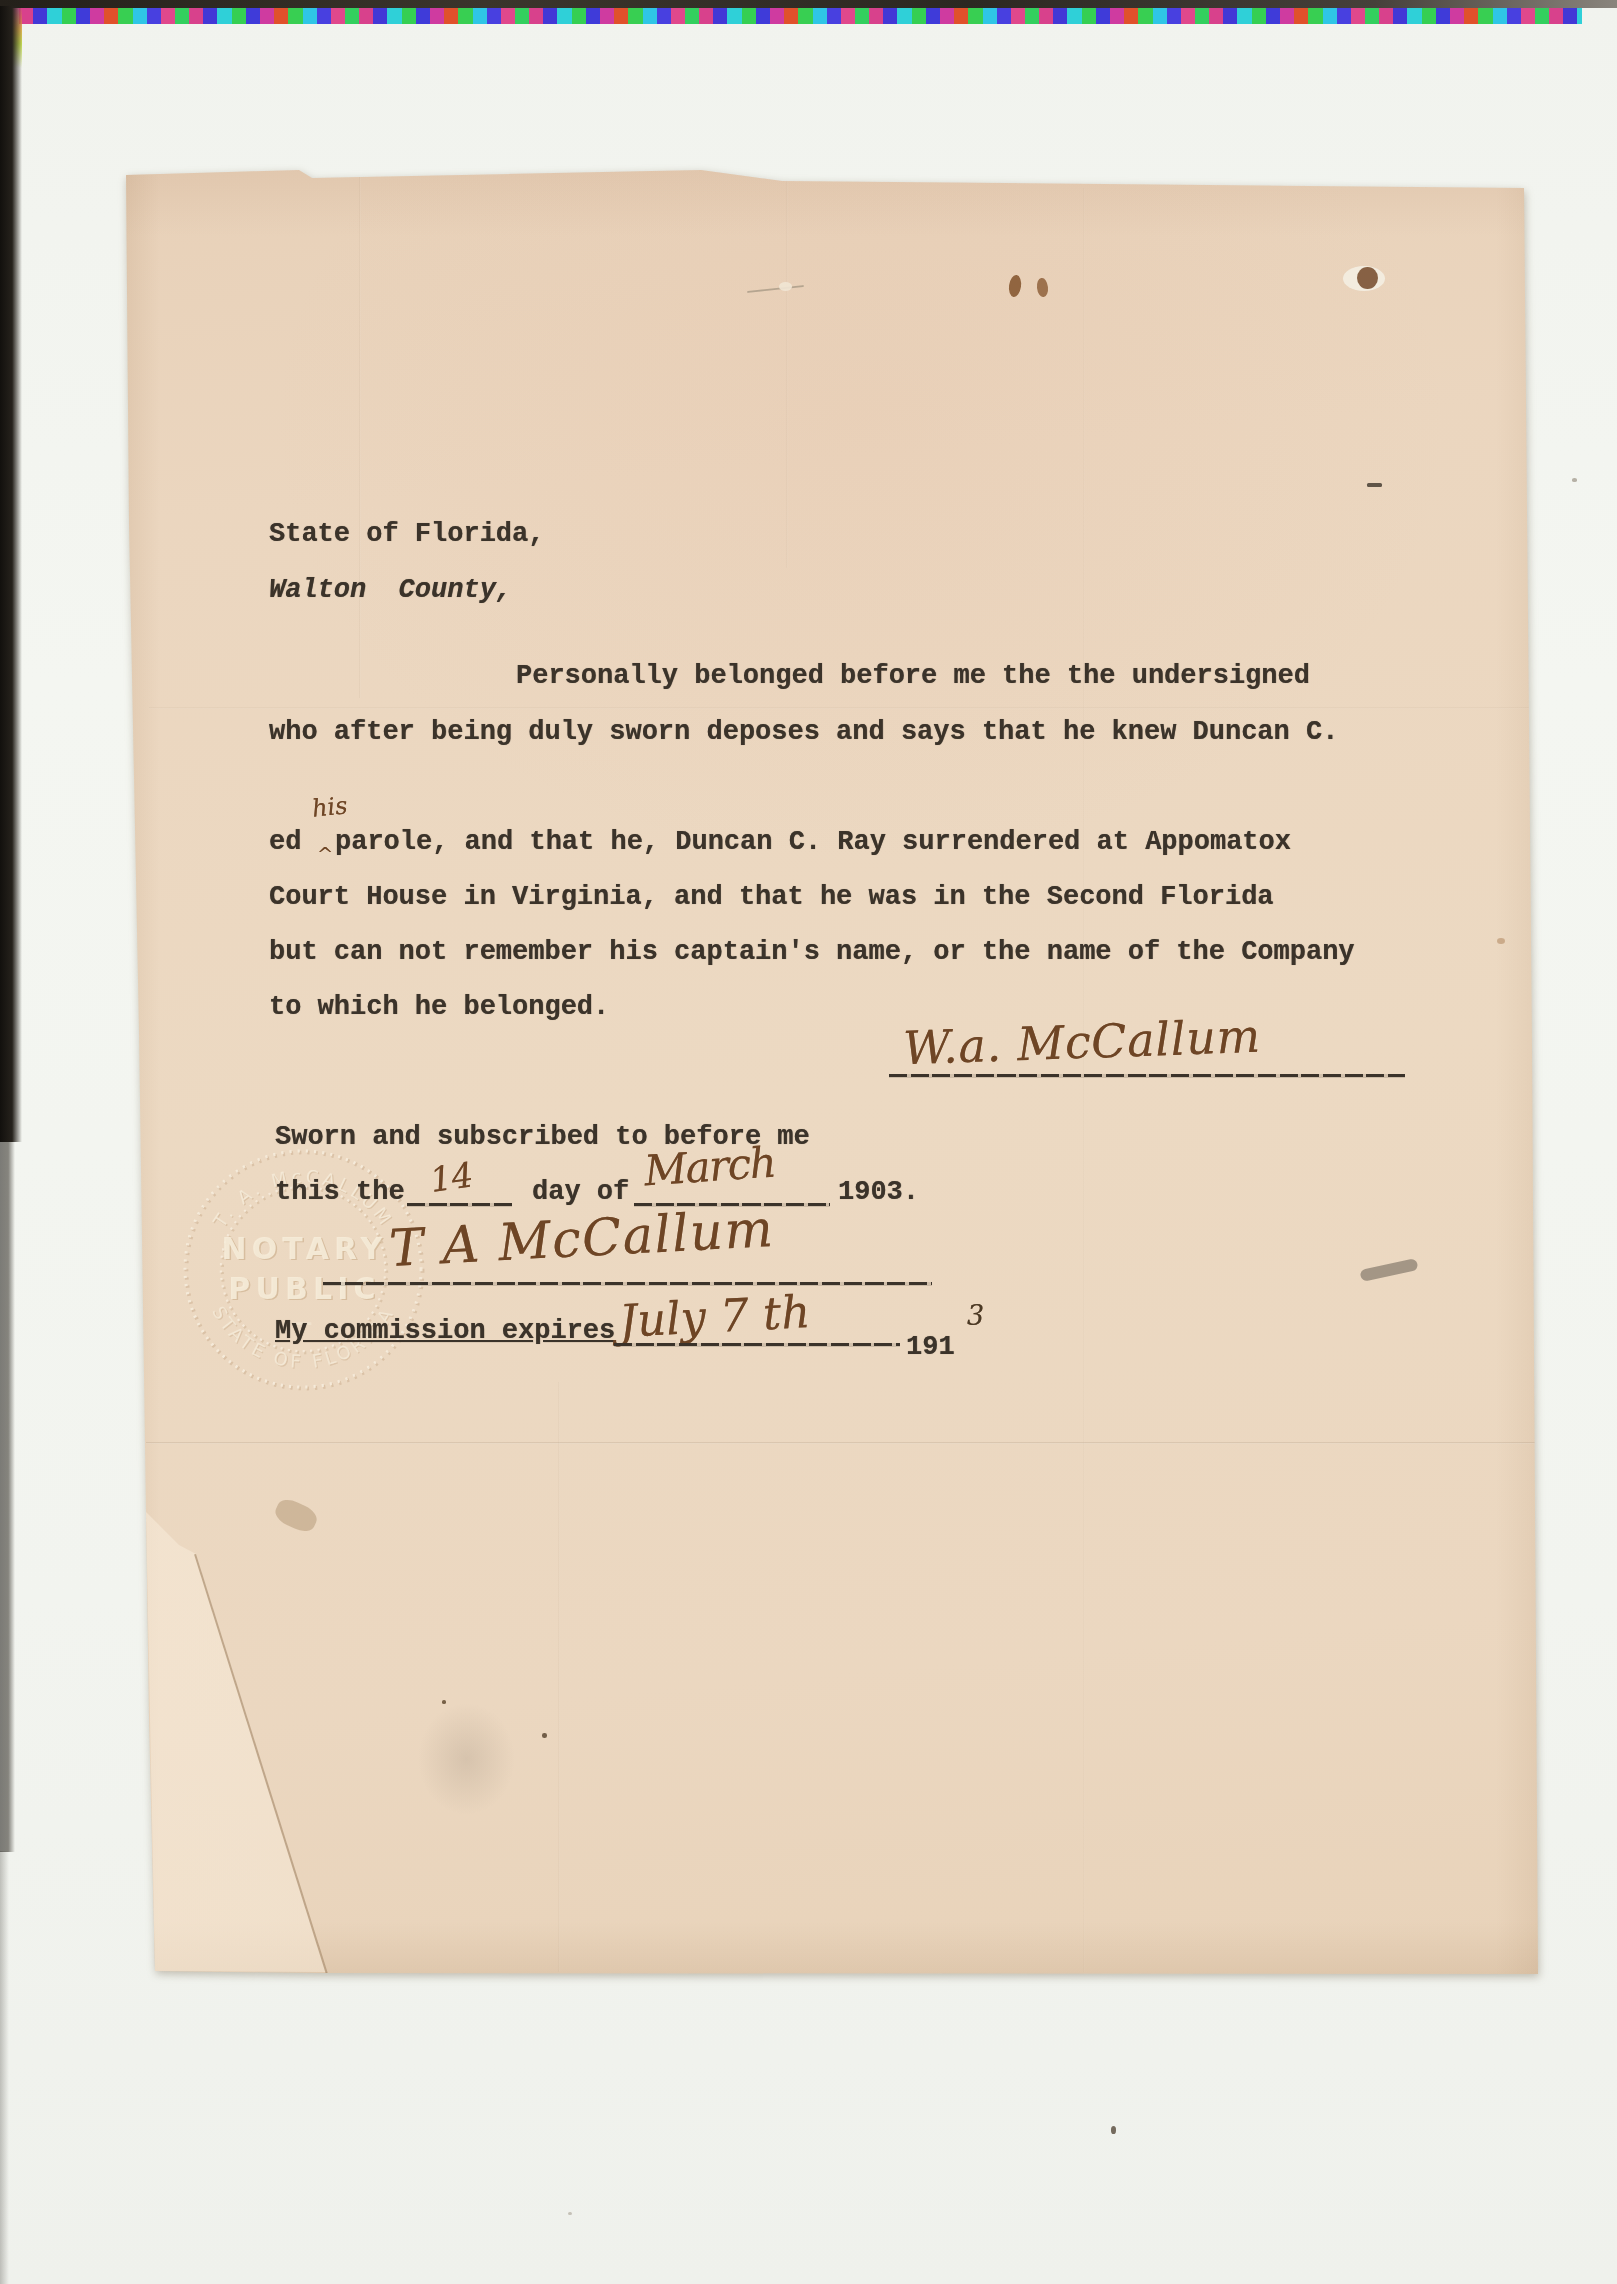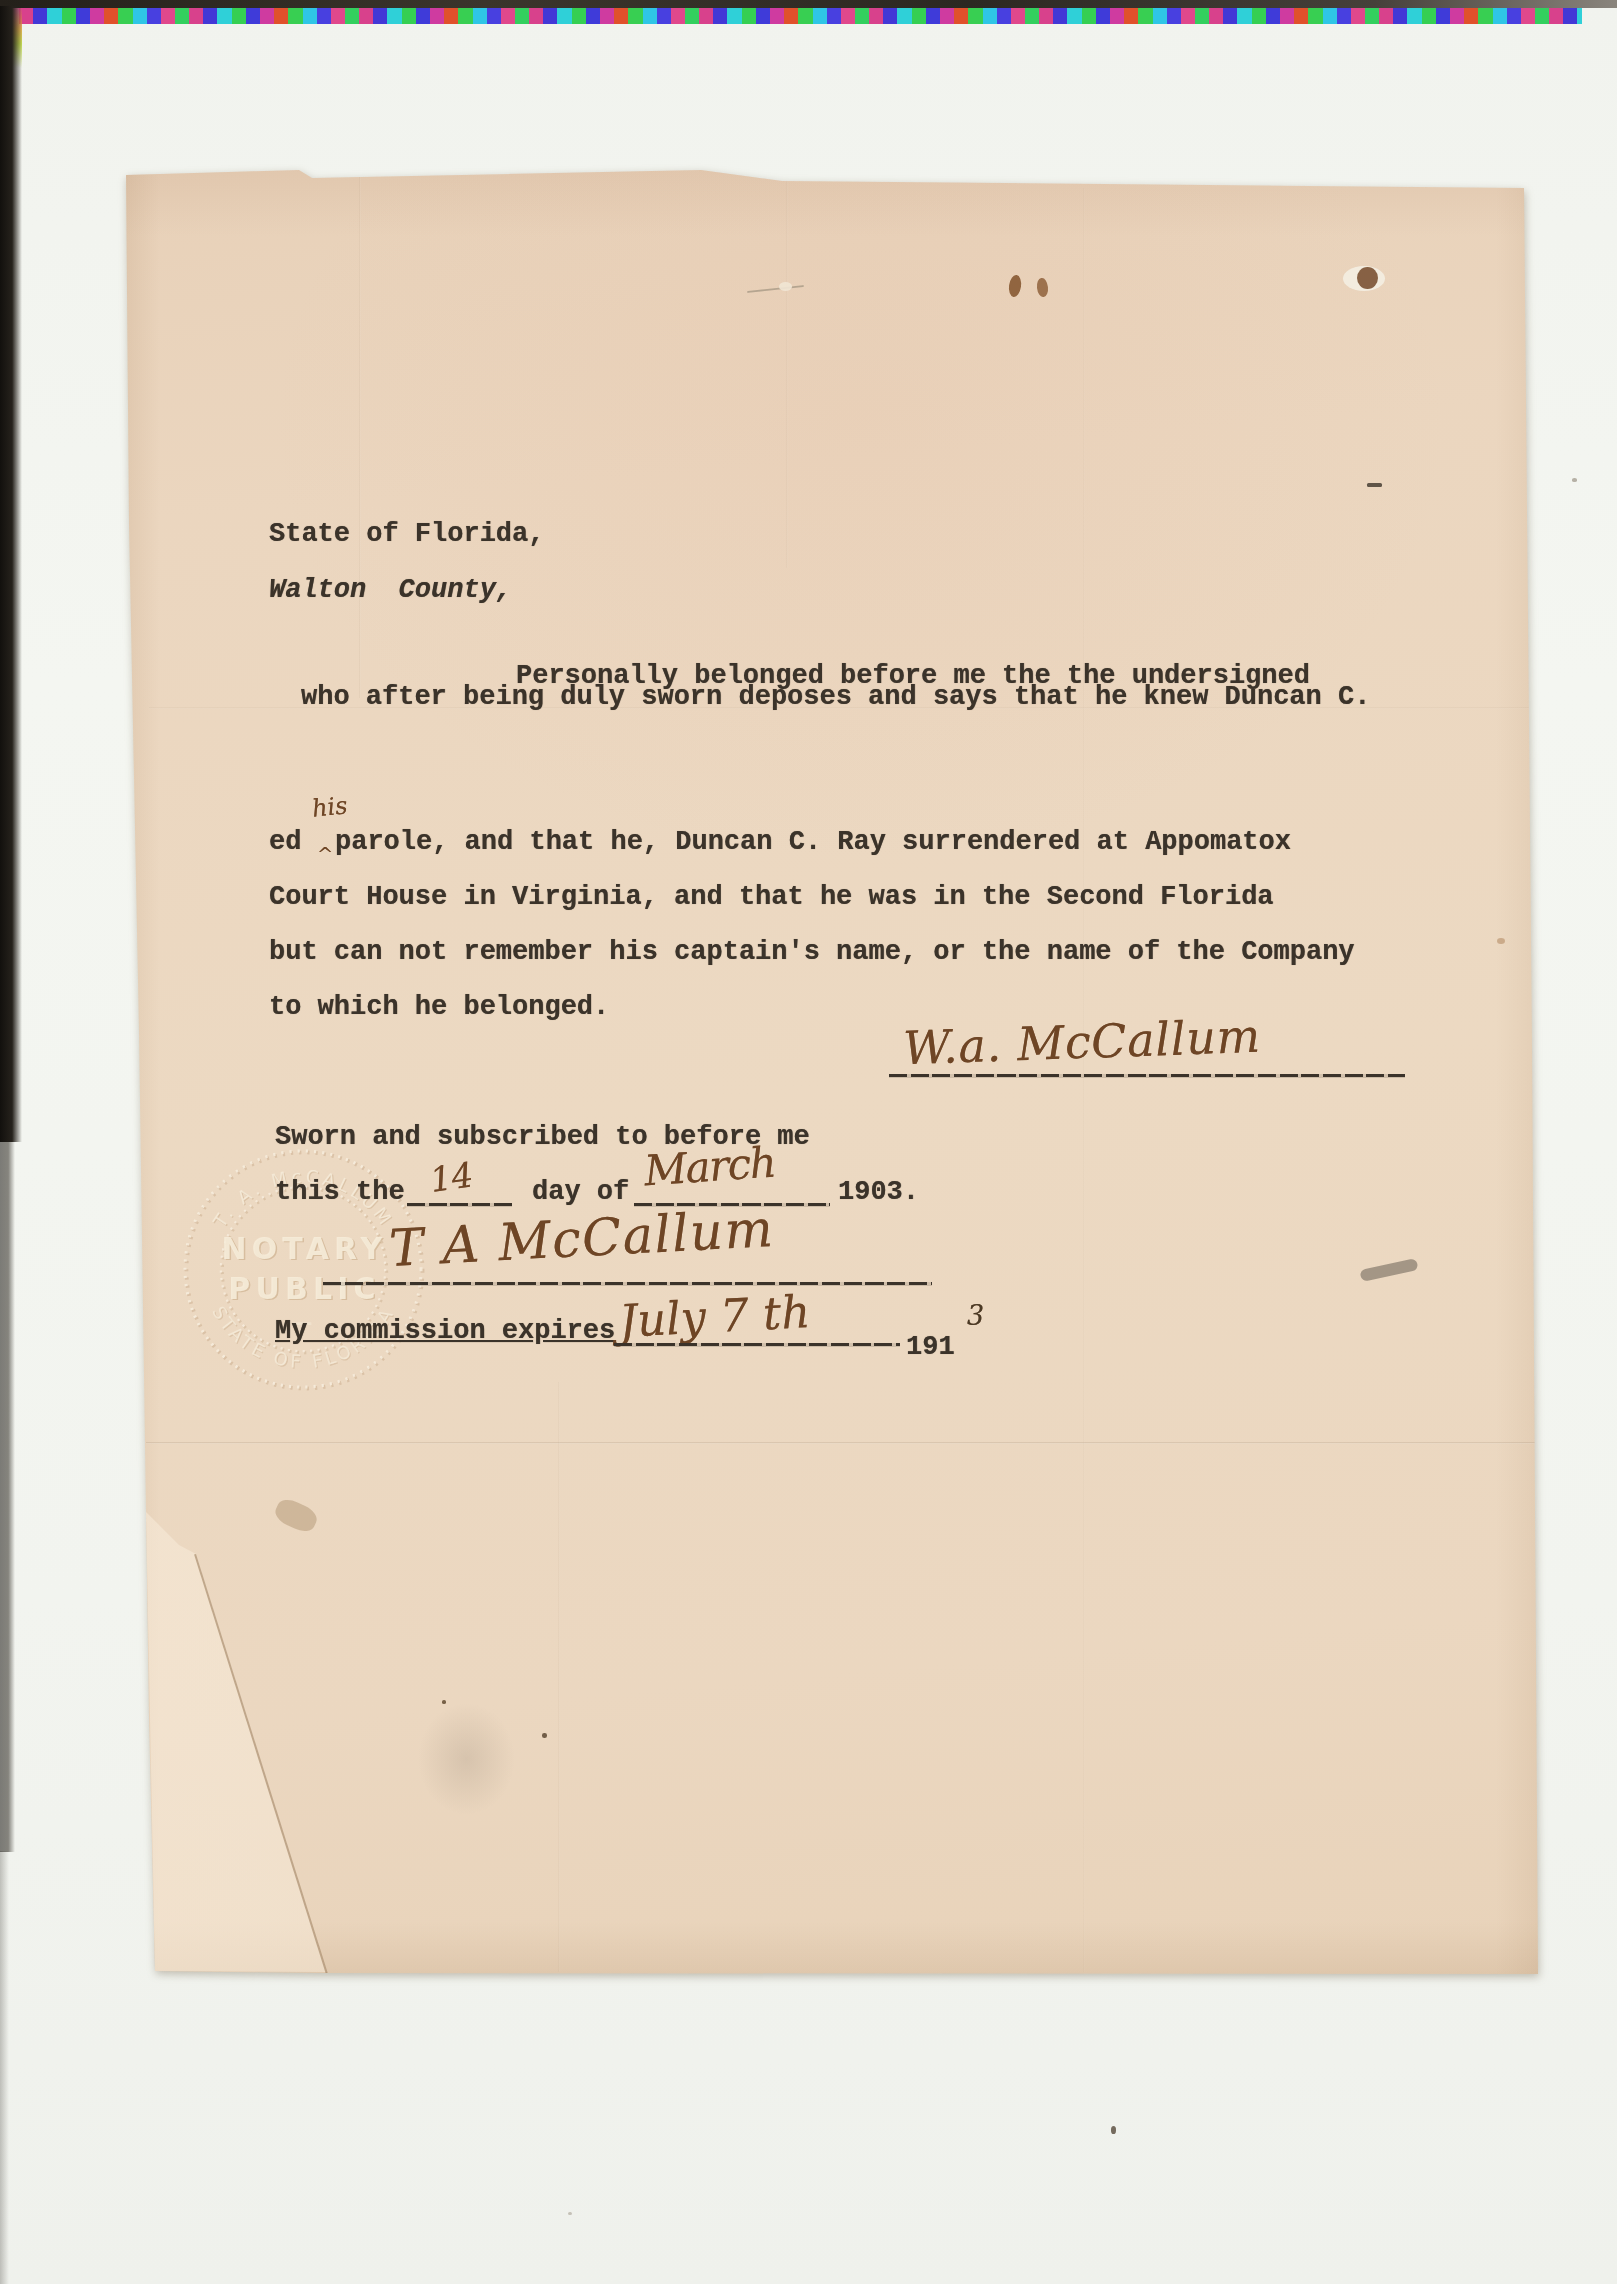--- a/index.html
+++ b/index.html
@@ -102,21 +102,21 @@
         <text x="174" y="212" fill="#c6a884" opacity=".55">PUBLIC</text>
         <text x="172" y="210" fill="#f7edda" opacity=".9">PUBLIC</text>
         <text x="172" y="252" fill="#f2e5d0" opacity=".8" font-size="28">—</text>
       </g>
     </svg>
 
     <div class="typed" style="left:269px;top:518px;">State of Florida,</div>
     <div class="typed" style="left:269px;top:574px;font-style:italic;">Walton  County,</div>
 
     <div class="typed" style="left:516px;top:660px;">Personally belonged before me the the undersigned</div>
-    <div class="typed" style="left:269px;top:681px;margin-left:32px;">who after being duly sworn deposes and says that he knew Duncan C.</div>
+    <div class="typed" style="left:269px;top:716px;">who after being duly sworn deposes and says that he knew Duncan C.</div>
     <div class="typed" style="left:269px;top:826px;">ed</div>
     <span class="hand" style="left:312px;top:793px;font-size:24px;transform:rotate(-6deg);">his</span>
     <span class="hand" style="left:317px;top:843px;font-size:19.4px;font-style:normal;">^</span>
     <div class="typed" style="left:335px;top:826px;">parole, and that he, Duncan C. Ray surrendered at Appomatox</div>
     <div class="typed" style="left:269px;top:881px;">Court House in Virginia, and that he was in the Second Florida</div>
     <div class="typed" style="left:269px;top:936px;">but can not remember his captain's name, or the name of the Company</div>
     <div class="typed" style="left:269px;top:991px;">to which he belonged.</div>
 
     <span class="hand" style="left:903px;top:1015px;font-size:46px;transform:rotate(-2deg);letter-spacing:0.7px;">W.a. McCallum</span>
     <div class="sigline" style="left:889px;top:1074px;width:516px;"></div>

